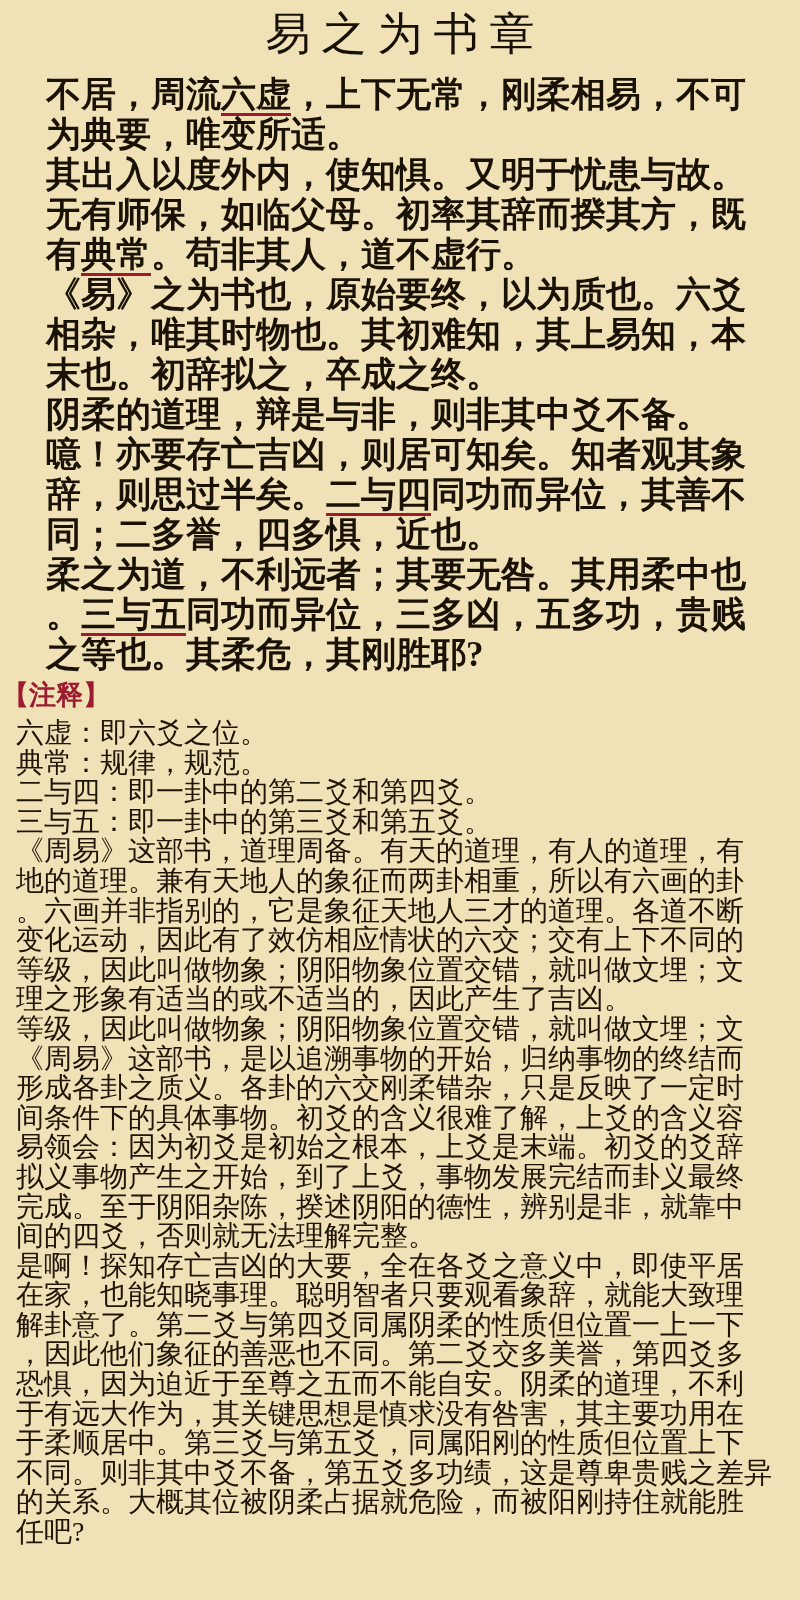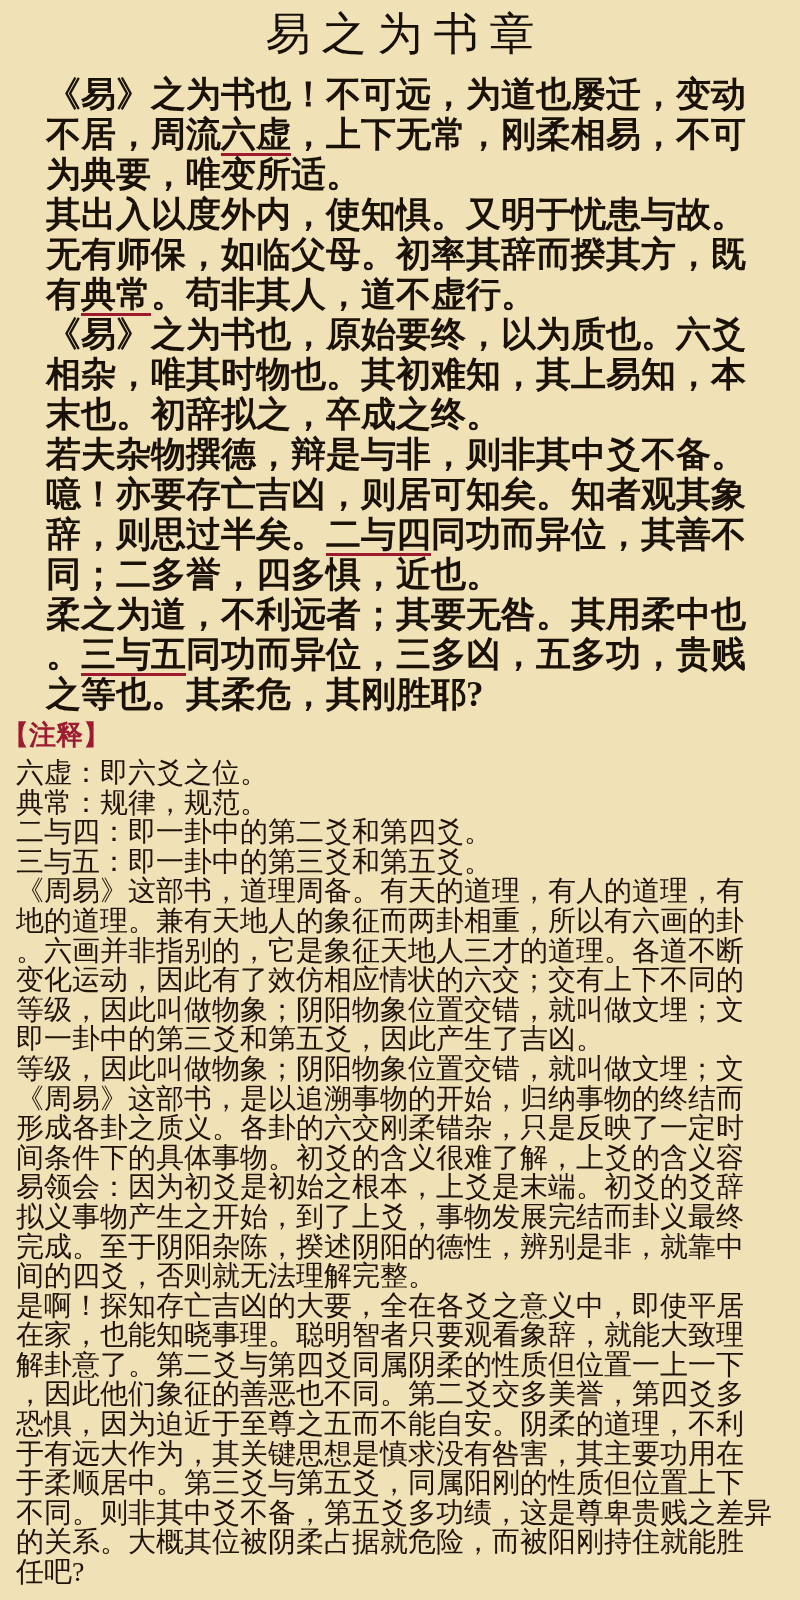--- a/index.html
+++ b/index.html
@@ -63,49 +63,48 @@
   .note-text .line {
     height: 29.6px;
   }
 </style>
 </head>
 <body>
 
 <div class="page">
   <h1 class="title">易之为书章</h1>
   <div class="main-text" id="main-text">
-      <div class="line"><span>《易》之为书也！不可远，为道也屡迁，变动</span></div>
       <div class="line"><span>不居，周流</span><span class="u">六虚</span><span>，上下无常，刚柔相易，不可</span></div>
       <div class="line"><span>为典要，唯变所适。</span></div>
       <div class="line"><span>其出入以度外内，使知惧。又明于忧患与故。</span></div>
       <div class="line"><span>无有师保，如临父母。初率其辞而揆其方，既</span></div>
       <div class="line"><span>有</span><span class="u">典常</span><span>。苟非其人，道不虚行。</span></div>
       <div class="line"><span>《易》之为书也，原始要终，以为质也。六爻</span></div>
       <div class="line"><span>相杂，唯其时物也。其初难知，其上易知，本</span></div>
       <div class="line"><span>末也。初辞拟之，卒成之终。</span></div>
-      <div class="line"><span>若夫杂物撰德，辩是与非，则非其中爻不备。</span></div>
+      <div class="line"><span>阴柔的道理，辩是与非，则非其中爻不备。</span></div>
       <div class="line"><span>噫！亦要存亡吉凶，则居可知矣。知者观其象</span></div>
       <div class="line"><span>辞，则思过半矣。</span><span class="u">二与四</span><span>同功而异位，其善不</span></div>
       <div class="line"><span>同；二多誉，四多惧，近也。</span></div>
       <div class="line"><span>柔之为道，不利远者；其要无咎。其用柔中也</span></div>
       <div class="line"><span>。</span><span class="u">三与五</span><span>同功而异位，三多凶，五多功，贵贱</span></div>
       <div class="line"><span>之等也。其柔危，其刚胜耶?</span></div>
     </div>
   <div class="note-header">【注释】</div>
   <div class="note-text" id="note-text">
       <div class="line">六虚：即六爻之位。</div>
       <div class="line">典常：规律，规范。</div>
       <div class="line">二与四：即一卦中的第二爻和第四爻。</div>
       <div class="line">三与五：即一卦中的第三爻和第五爻。</div>
       <div class="line">《周易》这部书，道理周备。有天的道理，有人的道理，有</div>
       <div class="line">地的道理。兼有天地人的象征而两卦相重，所以有六画的卦</div>
       <div class="line">。六画并非指别的，它是象征天地人三才的道理。各道不断</div>
       <div class="line">变化运动，因此有了效仿相应情状的六交；交有上下不同的</div>
       <div class="line">等级，因此叫做物象；阴阳物象位置交错，就叫做文埋；文</div>
-      <div class="line">即一卦中的第三爻和第五爻，因此产生了吉凶。</div>
+      <div class="line">理之形象有适当的或不适当的，因此产生了吉凶。</div>
       <div class="line">等级，因此叫做物象；阴阳物象位置交错，就叫做文埋；文</div>
       <div class="line">《周易》这部书，是以追溯事物的开始，归纳事物的终结而</div>
       <div class="line">形成各卦之质义。各卦的六交刚柔错杂，只是反映了一定时</div>
       <div class="line">间条件下的具体事物。初爻的含义很难了解，上爻的含义容</div>
       <div class="line">易领会：因为初爻是初始之根本，上爻是末端。初爻的爻辞</div>
       <div class="line">拟义事物产生之开始，到了上爻，事物发展完结而卦义最终</div>
       <div class="line">完成。至于阴阳杂陈，揆述阴阳的德性，辨别是非，就靠中</div>
       <div class="line">间的四爻，否则就无法理解完整。</div>
       <div class="line">是啊！探知存亡吉凶的大要，全在各爻之意义中，即使平居</div>
       <div class="line">在家，也能知晓事理。聪明智者只要观看象辞，就能大致理</div>

